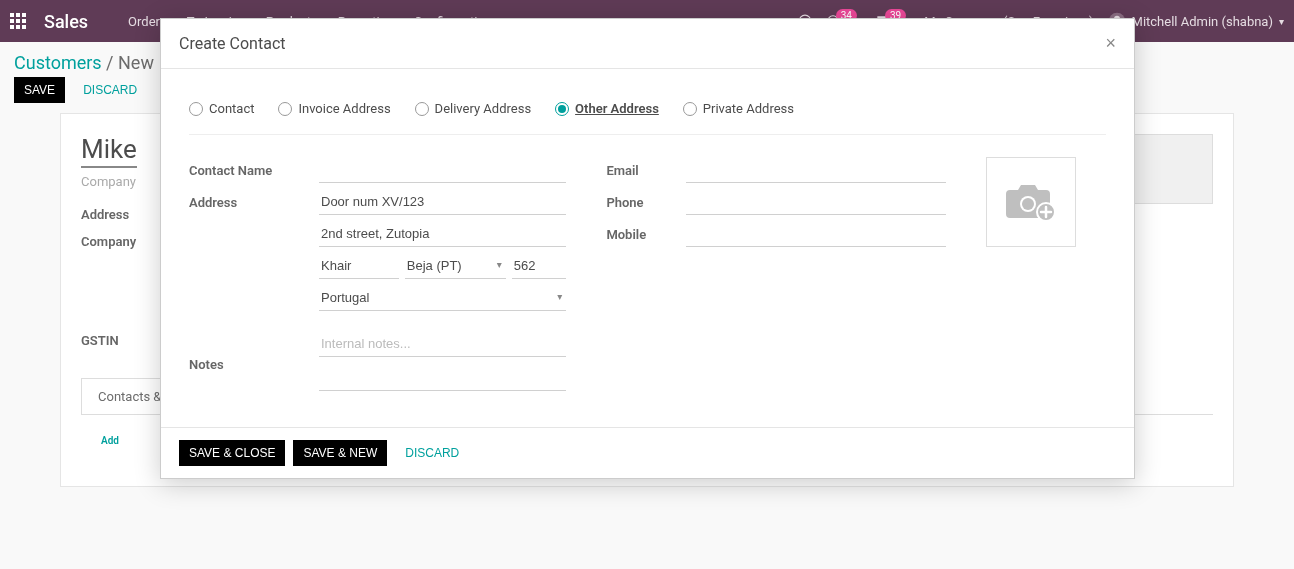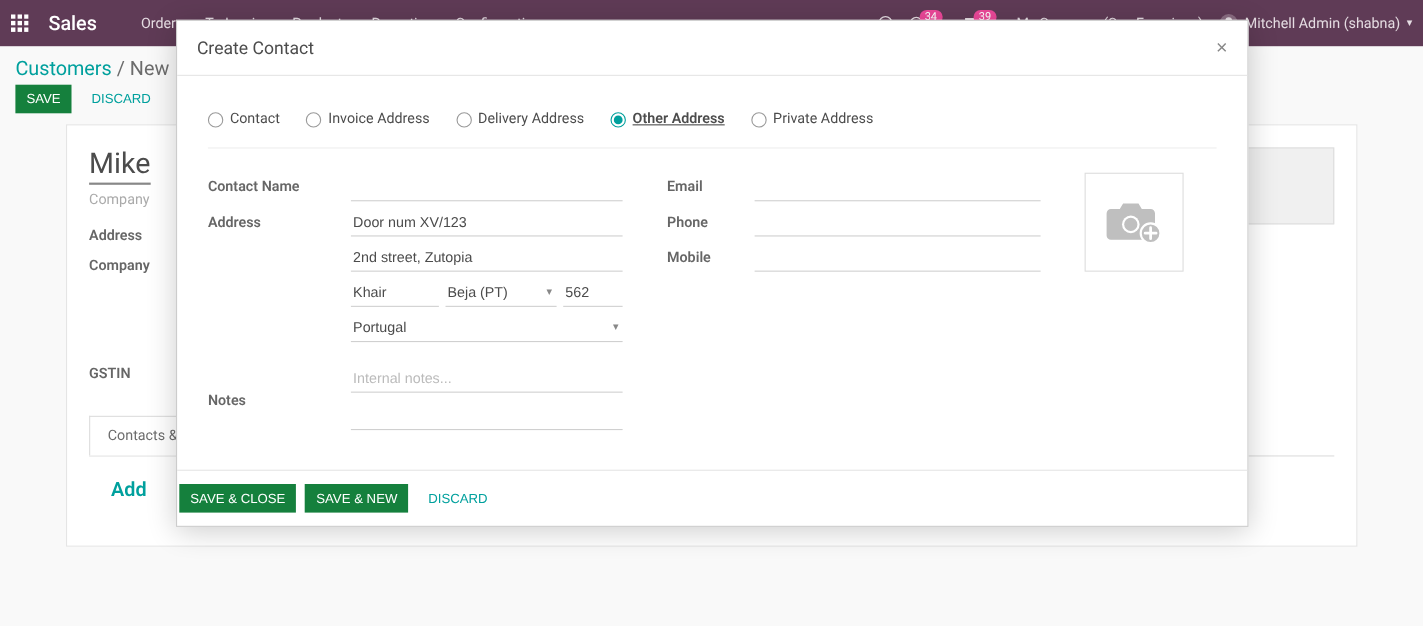--- a/index.html
+++ b/index.html
@@ -17,45 +17,45 @@
 .user-info { display:flex; align-items:center; gap:6px; color:#e5dce2; font-size:13px; }
 
 
 .actionbar { background: #fff; border-bottom: 1px solid #e5e5e5; padding: 10px 14px; display:flex; align-items:center; gap: 12px; }
 .breadcrumb { font-size: 18px; color: #6c6c6c; }
 .breadcrumb a { color: #00a09d; text-decoration:none; }
 
 
 .btn-row { display:flex; gap: 8px; margin-bottom: 4px; }
 .btn { border: none; padding: 6px 10px; font-size: 12px; cursor: pointer; text-transform: uppercase; border-radius:0; }
-.btn-primary { background: #15803d; color: #fff; }
+.btn-primary { background: #000000; color: #fff; }
 .btn-link { background: transparent; color: #00a09d; }
 .bodyarea { padding: 0 14px; }
 
 
 .formcard { background: #fff; border: 1px solid #e5e5e5; margin: 10px 60px; padding: 20px; position:relative; }
 .formcard .name { font-size: 26px; color: #4c4c4c; border-bottom: 2px solid #888; display:inline-block; padding-bottom:2px; }
 .formcard .company { color:#aaa; margin-top:6px; font-size:13px; }
 .formcard .labels { margin-top:18px; font-size:13px; color:#666; font-weight:600; }
 .formcard .labels div { margin-bottom: 12px; }
 .formcard .imgph { position:absolute; top:20px; right:20px; width:110px; height:70px; background:#f0f0f0; border:1px solid #ddd; }
 
 .tabs { display:flex; border-bottom:1px solid #ddd; margin-top:30px; }
 .tab { padding:10px 16px; border:1px solid #ddd; border-bottom:none; background:#fafafa; font-size:13px; color:#6c6c6c; margin-right:-1px; }
 .tab.active { background:#fff; }
-.addlink { color:#00a09d; font-weight:600; padding:20px; font-size:18px; display:inline-block; }
+.addlink { color:#00a09d; font-weight:600; padding:20px; font-size:10px; display:inline-block; }
 
 
 .overlay { position:absolute; inset:0; background: rgba(0,0,0,0); }
 .modal { position:absolute; left:160px; top:18px; width:975px; background:#fff; border:1px solid #ccc; box-shadow: 0 5px 25px rgba(0,0,0,0.2); }
 .modal-head { padding: 14px 18px; border-bottom:1px solid #e5e5e5; display:flex; align-items:center; }
 .modal-title { font-size:16px; color:#4c4c4c; }
 .modal-close { margin-left:auto; color:#888; font-size:18px; cursor:pointer; background:none; border:none; }
 .modal-body { padding: 22px 28px 30px; }
-.modal-foot { padding: 12px 2px; border-top:1px solid #e5e5e5; display:flex; gap:8px; align-items:center; }
+.modal-foot { padding: 12px 18px; border-top:1px solid #e5e5e5; display:flex; gap:8px; align-items:center; }
 
 .radios { display:flex; gap:24px; padding: 10px 0 18px; border-bottom:1px solid #eee; margin-bottom:22px; }
 .radio-item { display:flex; align-items:center; gap:6px; color:#4c4c4c; font-size:13px; cursor:pointer; }
 .radio-circle { width:14px; height:14px; border:1px solid #999; border-radius:50%; display:flex; align-items:center; justify-content:center; }
 .radio-item.selected .radio-circle { border-color:#00a09d; }
 .radio-item.selected .radio-circle::after { content:''; width:8px; height:8px; background:#00a09d; border-radius:50%; }
 .radio-item.selected span { font-weight:600;text-decoration:underline; }
 
 .form-grid { display:flex; gap: 40px; }
 .col { flex:1; }

